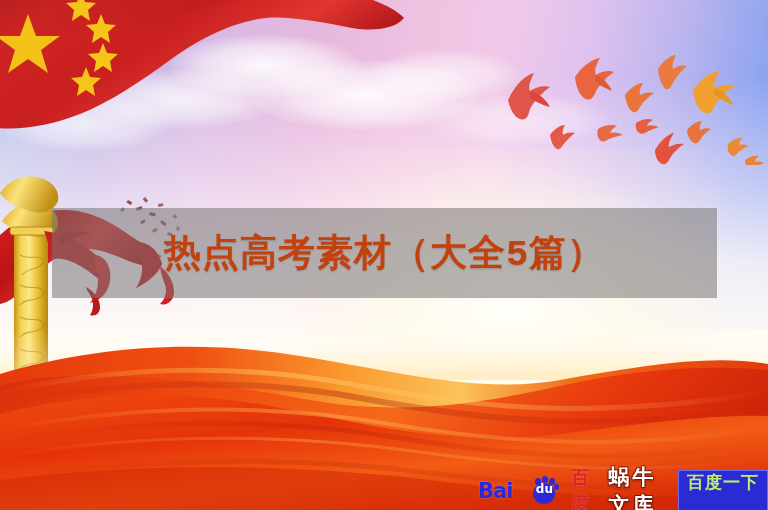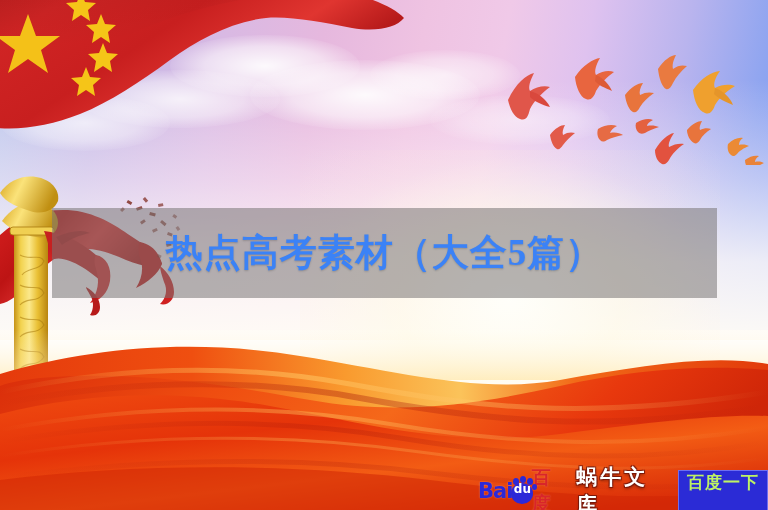--- a/index.html
+++ b/index.html
@@ -83,41 +83,42 @@
 
   
   .title-banner {
     position:absolute;
     left:52px; top:208px;
     width:665px; height:90px;
     background:rgba(120,116,116,0.55);
     display:flex; align-items:center; justify-content:center;
   }
   .title-text {
-    color:#3b82f6;
+    color:#c2410c;
     font-size:37px;
     font-weight:bold;
     letter-spacing:1px;
     white-space:nowrap;
-    font-family:Liberation Serif, serif;
+    font-family:Liberation Mono, monospace;
     text-shadow:0 1px 2px rgba(0,0,0,0.18);
   }
 
   
   .brand-bar {
     position:absolute;
     left:478px; bottom:4px;
     height:30px;
     display:flex; align-items:center;
   }
 
   .baidu-logo {
     display:flex; align-items:center;
     height:26px;
     position:relative;
+    gap:22px;
   }
   .baidu-bai {
     font-size:21px; font-weight:bold; color:#2c28d8;
     letter-spacing:-1px;
     font-family:"DejaVu Sans","Liberation Sans",sans-serif;
     text-shadow:0 0 2px rgba(255,255,255,0.35);
   }
   .paw {
     position:relative;
     width:26px; height:26px; margin:0 0 0 -3px;

